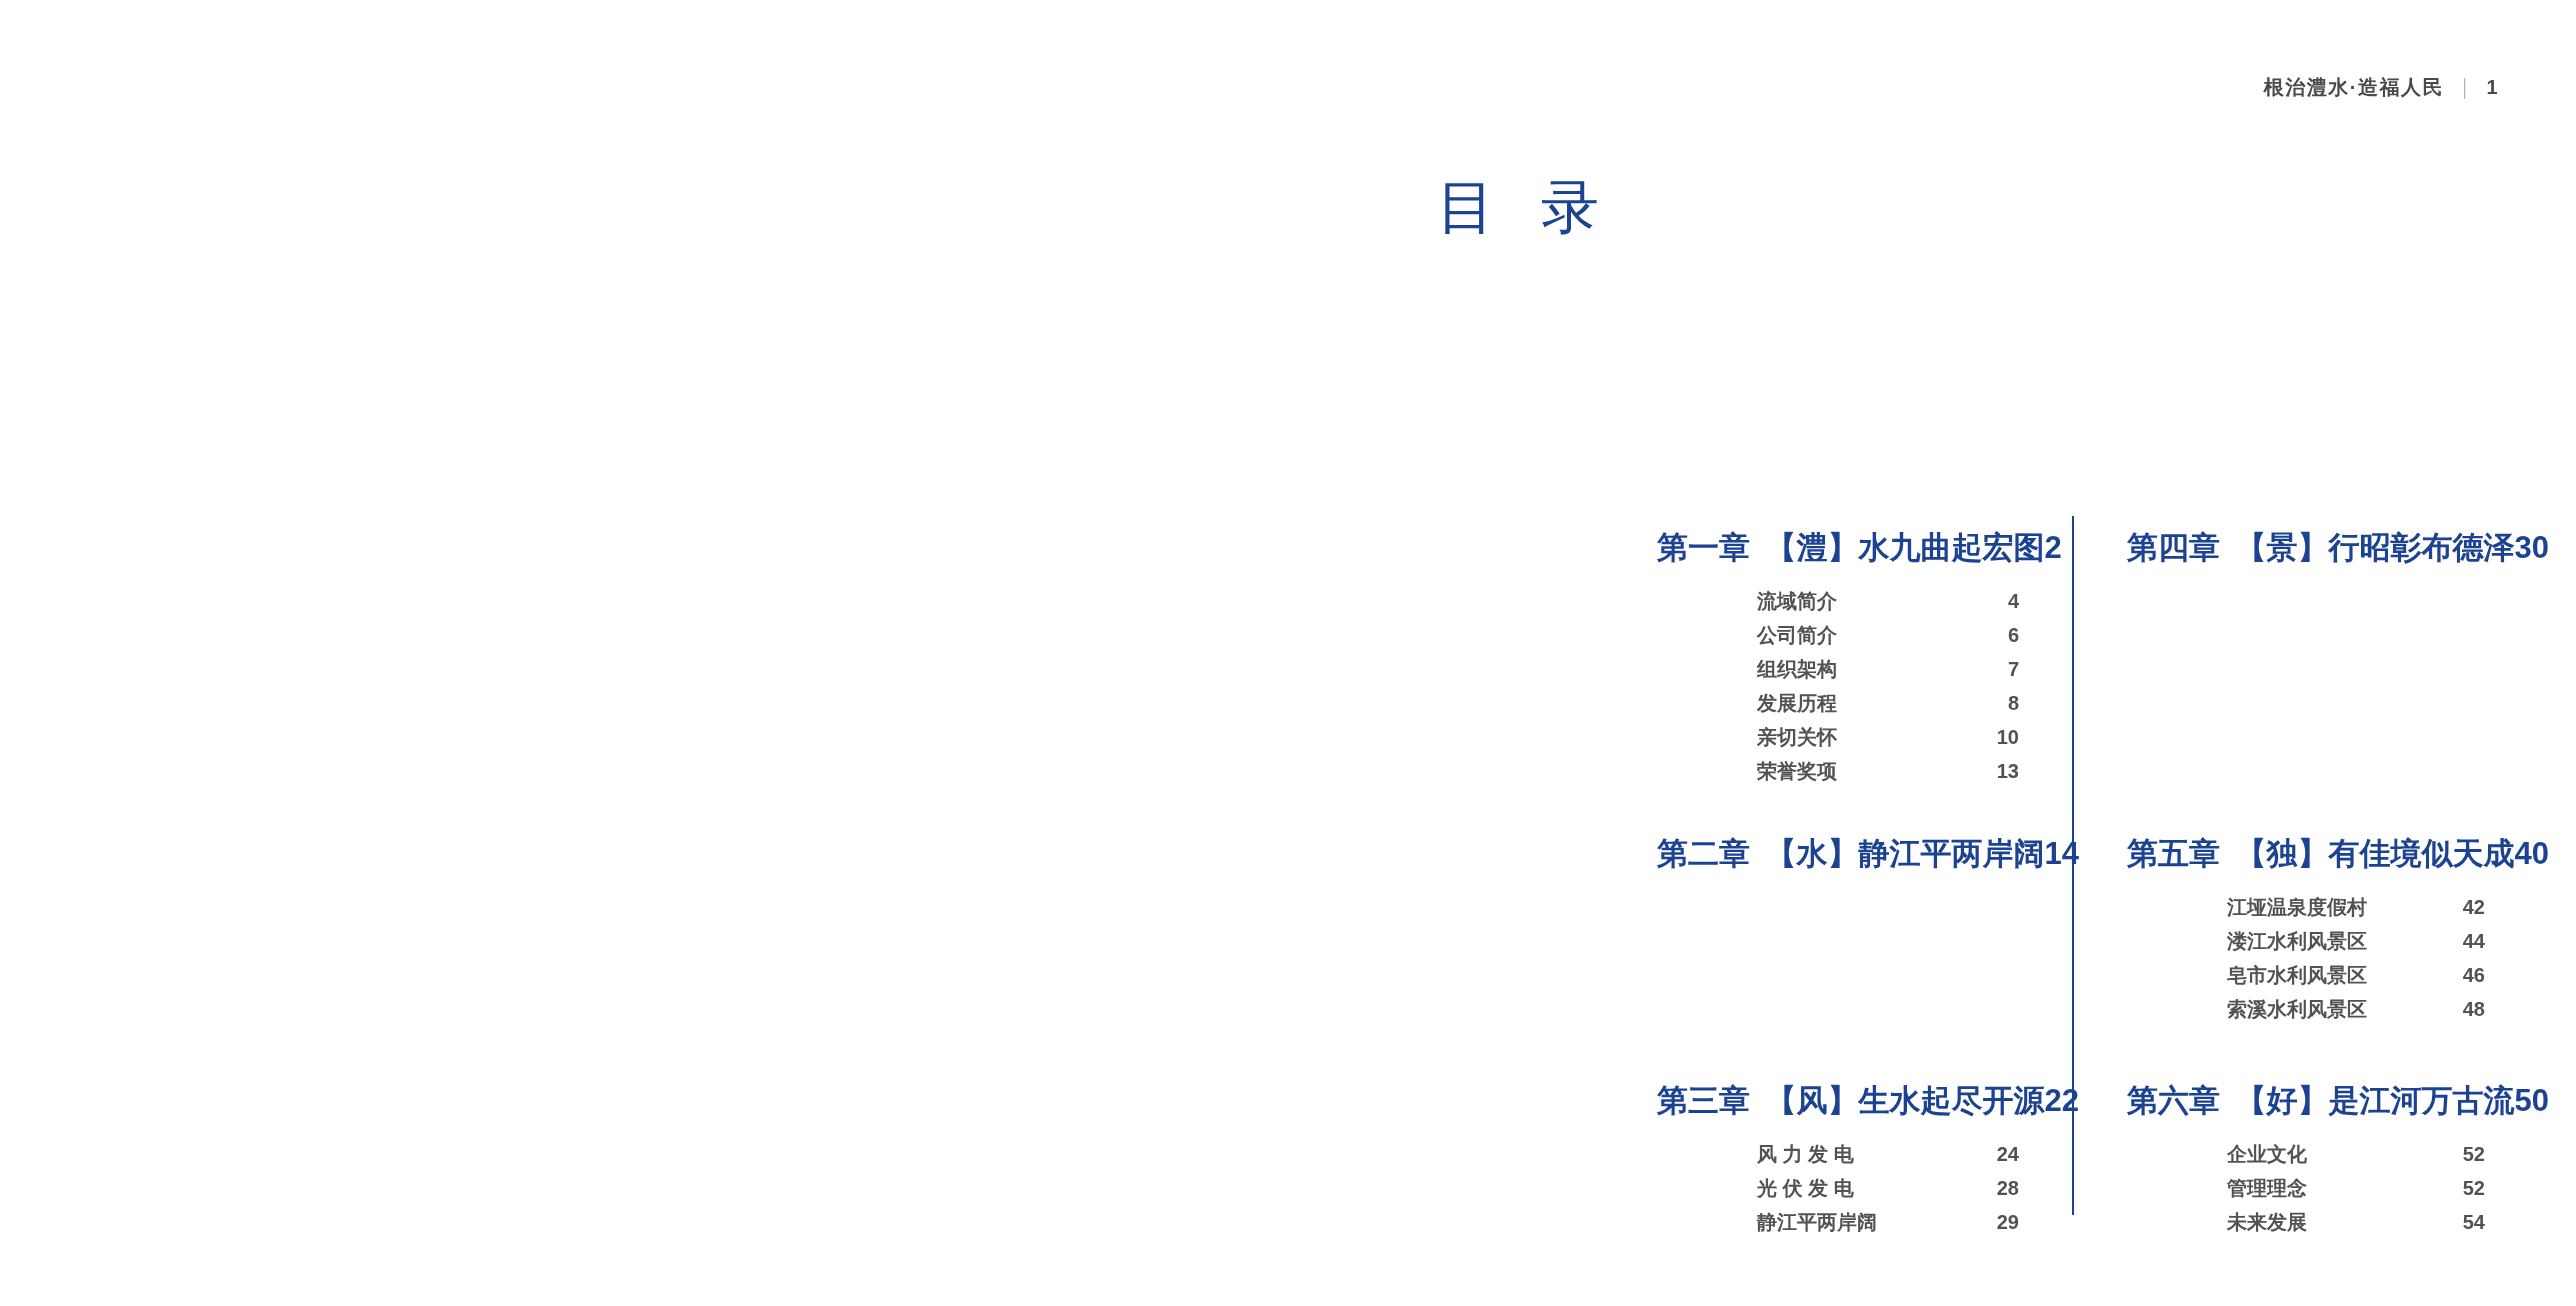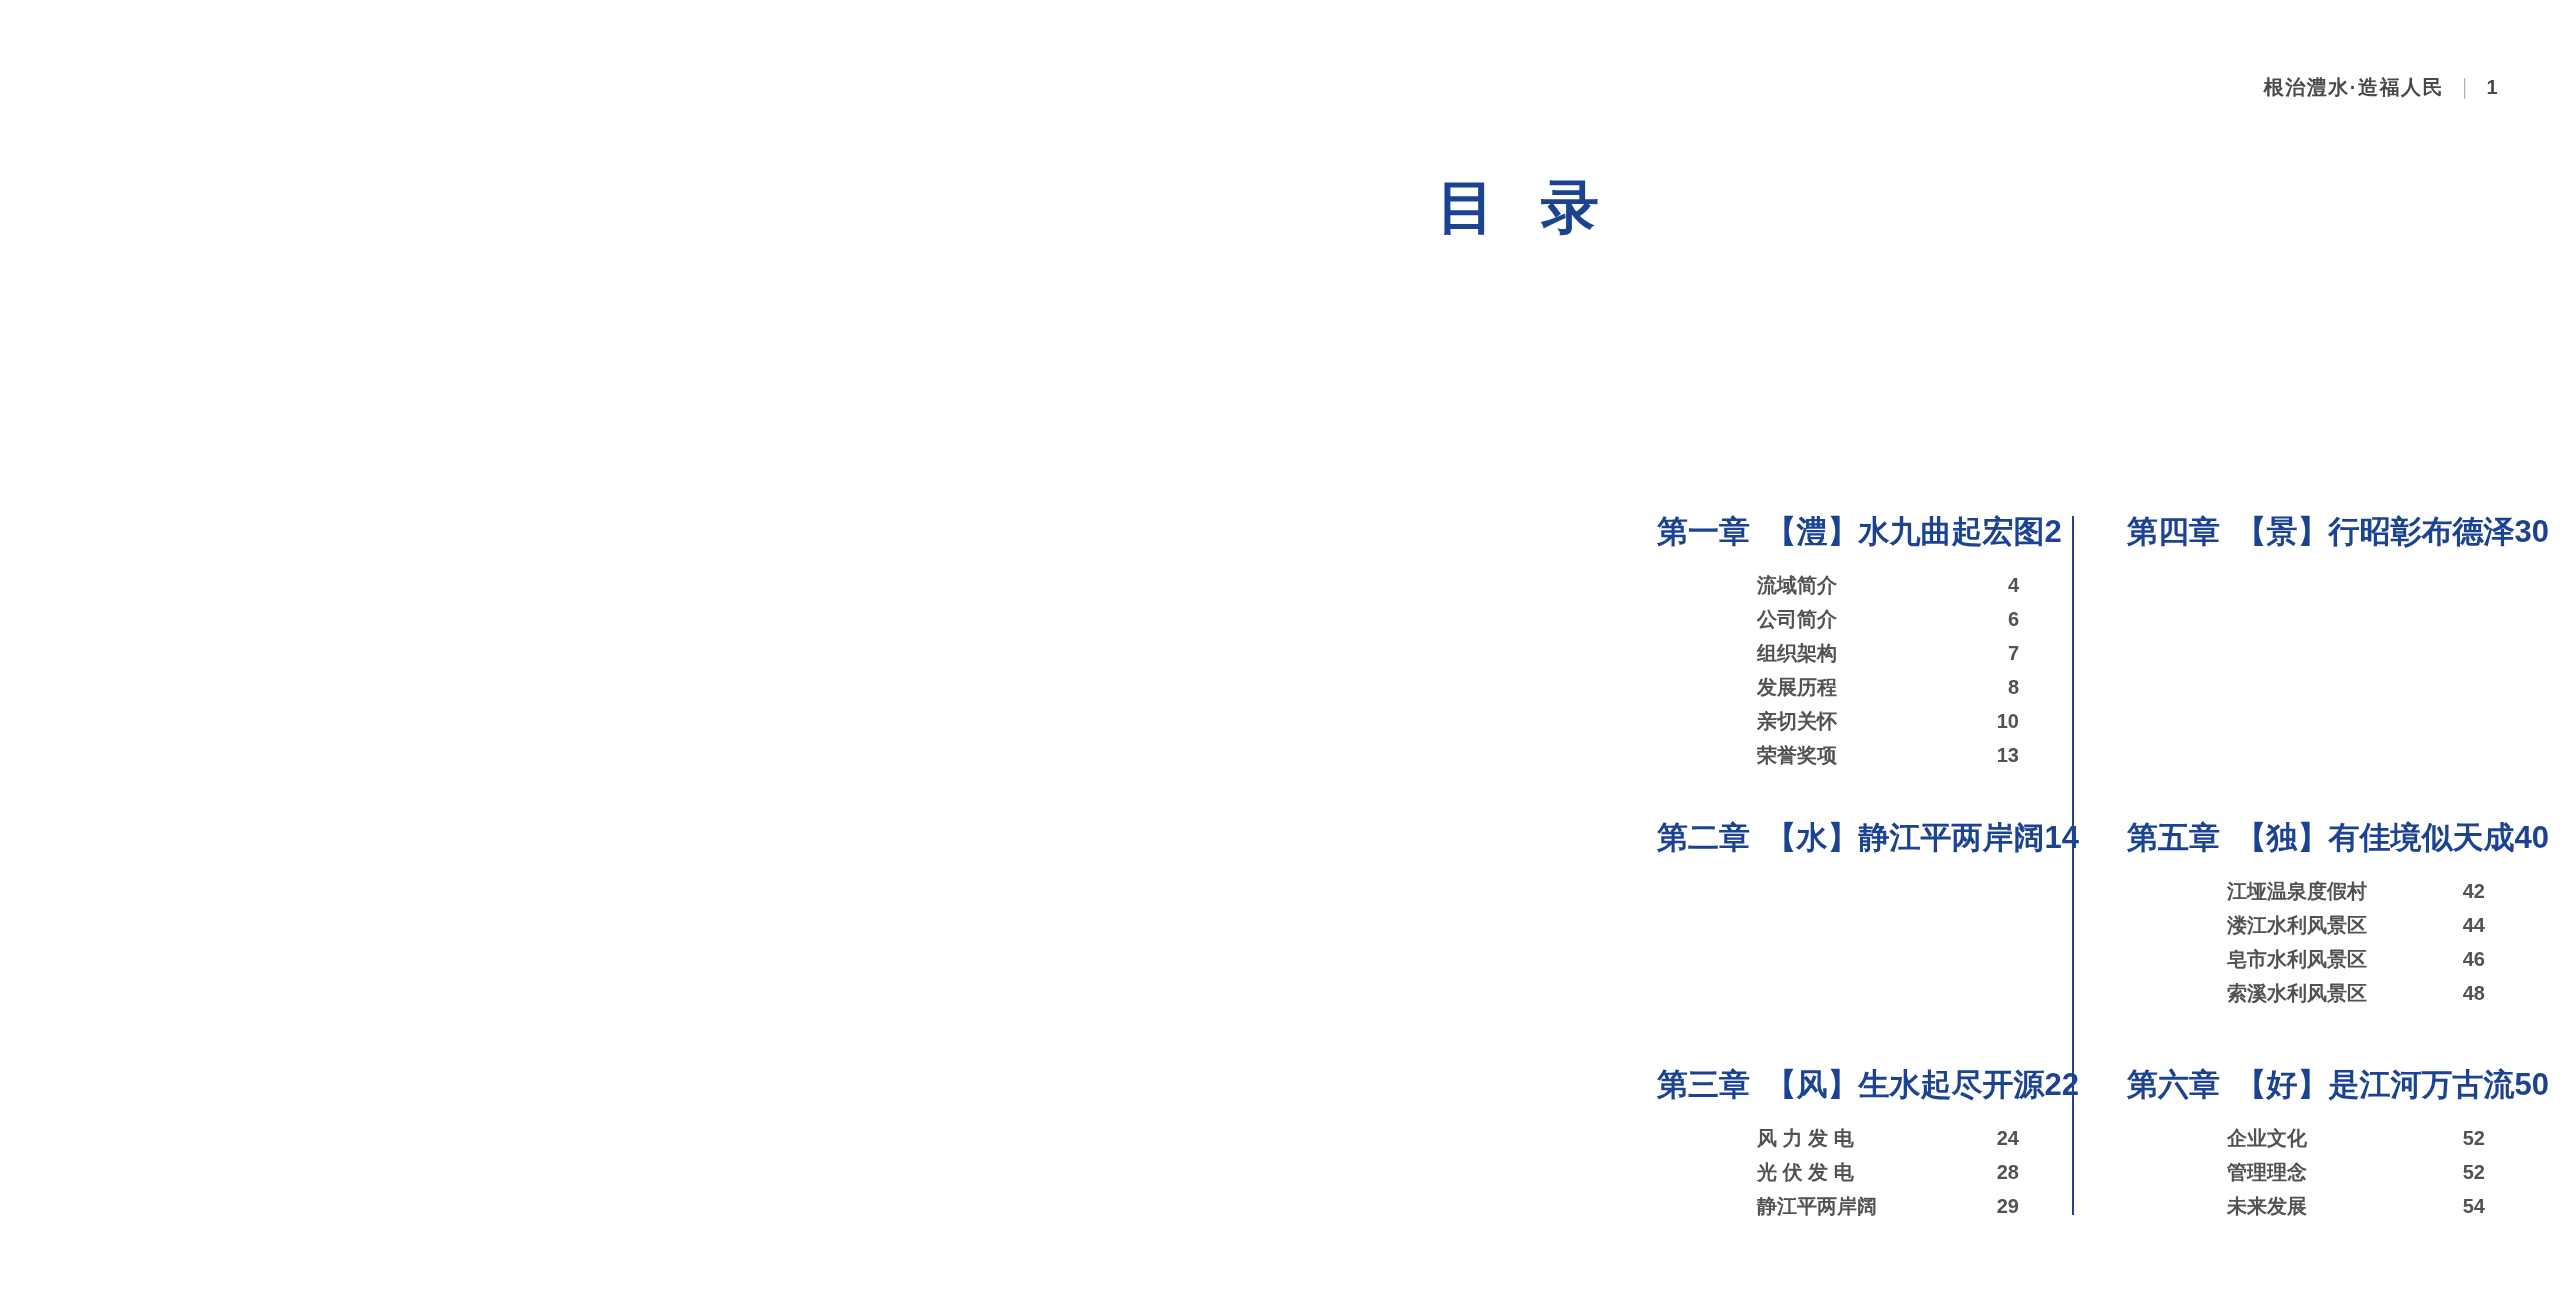--- a/index.html
+++ b/index.html
@@ -29,36 +29,36 @@
     letter-spacing:1.5px;white-space:nowrap;
   }
   .header-sep{
     color:var(--separator);font-weight:normal;font-size:21.5px;
     transform:scaleX(.6);letter-spacing:0;
   }
 
   
   .page-title{
     position:absolute;left:1437px;top:172px;margin:0;
-    font-size:58px;line-height:69px;font-weight:bold;
+    font-size:58px;line-height:69px;font-weight:normal;
     color:var(--accent);letter-spacing:46px;white-space:nowrap;
   }
 
   
   .col-divider{
     position:absolute;left:2072px;top:516px;
     width:2.3px;height:699px;background:var(--accent);
   }
 
   
   .toc-col{position:absolute;top:0;height:1306px;}
   .toc-col-left{left:1657px;width:362px;}
   .toc-col-right{left:2127px;width:358px;}
 
-  .toc-section{position:absolute;left:0;right:0;}
+  .toc-section{position:absolute;left:0;right:0;margin-top:16px;}
   .sec-0{top:516px;}
   .sec-1{top:822px;}
   .sec-2{top:1069px;}
 
   .sec-head{
     display:flex;align-items:baseline;
     color:var(--accent);font-weight:bold;
     font-size:31px;line-height:32px;white-space:nowrap;
   }
   .ch-title{margin-left:15.4px;}

